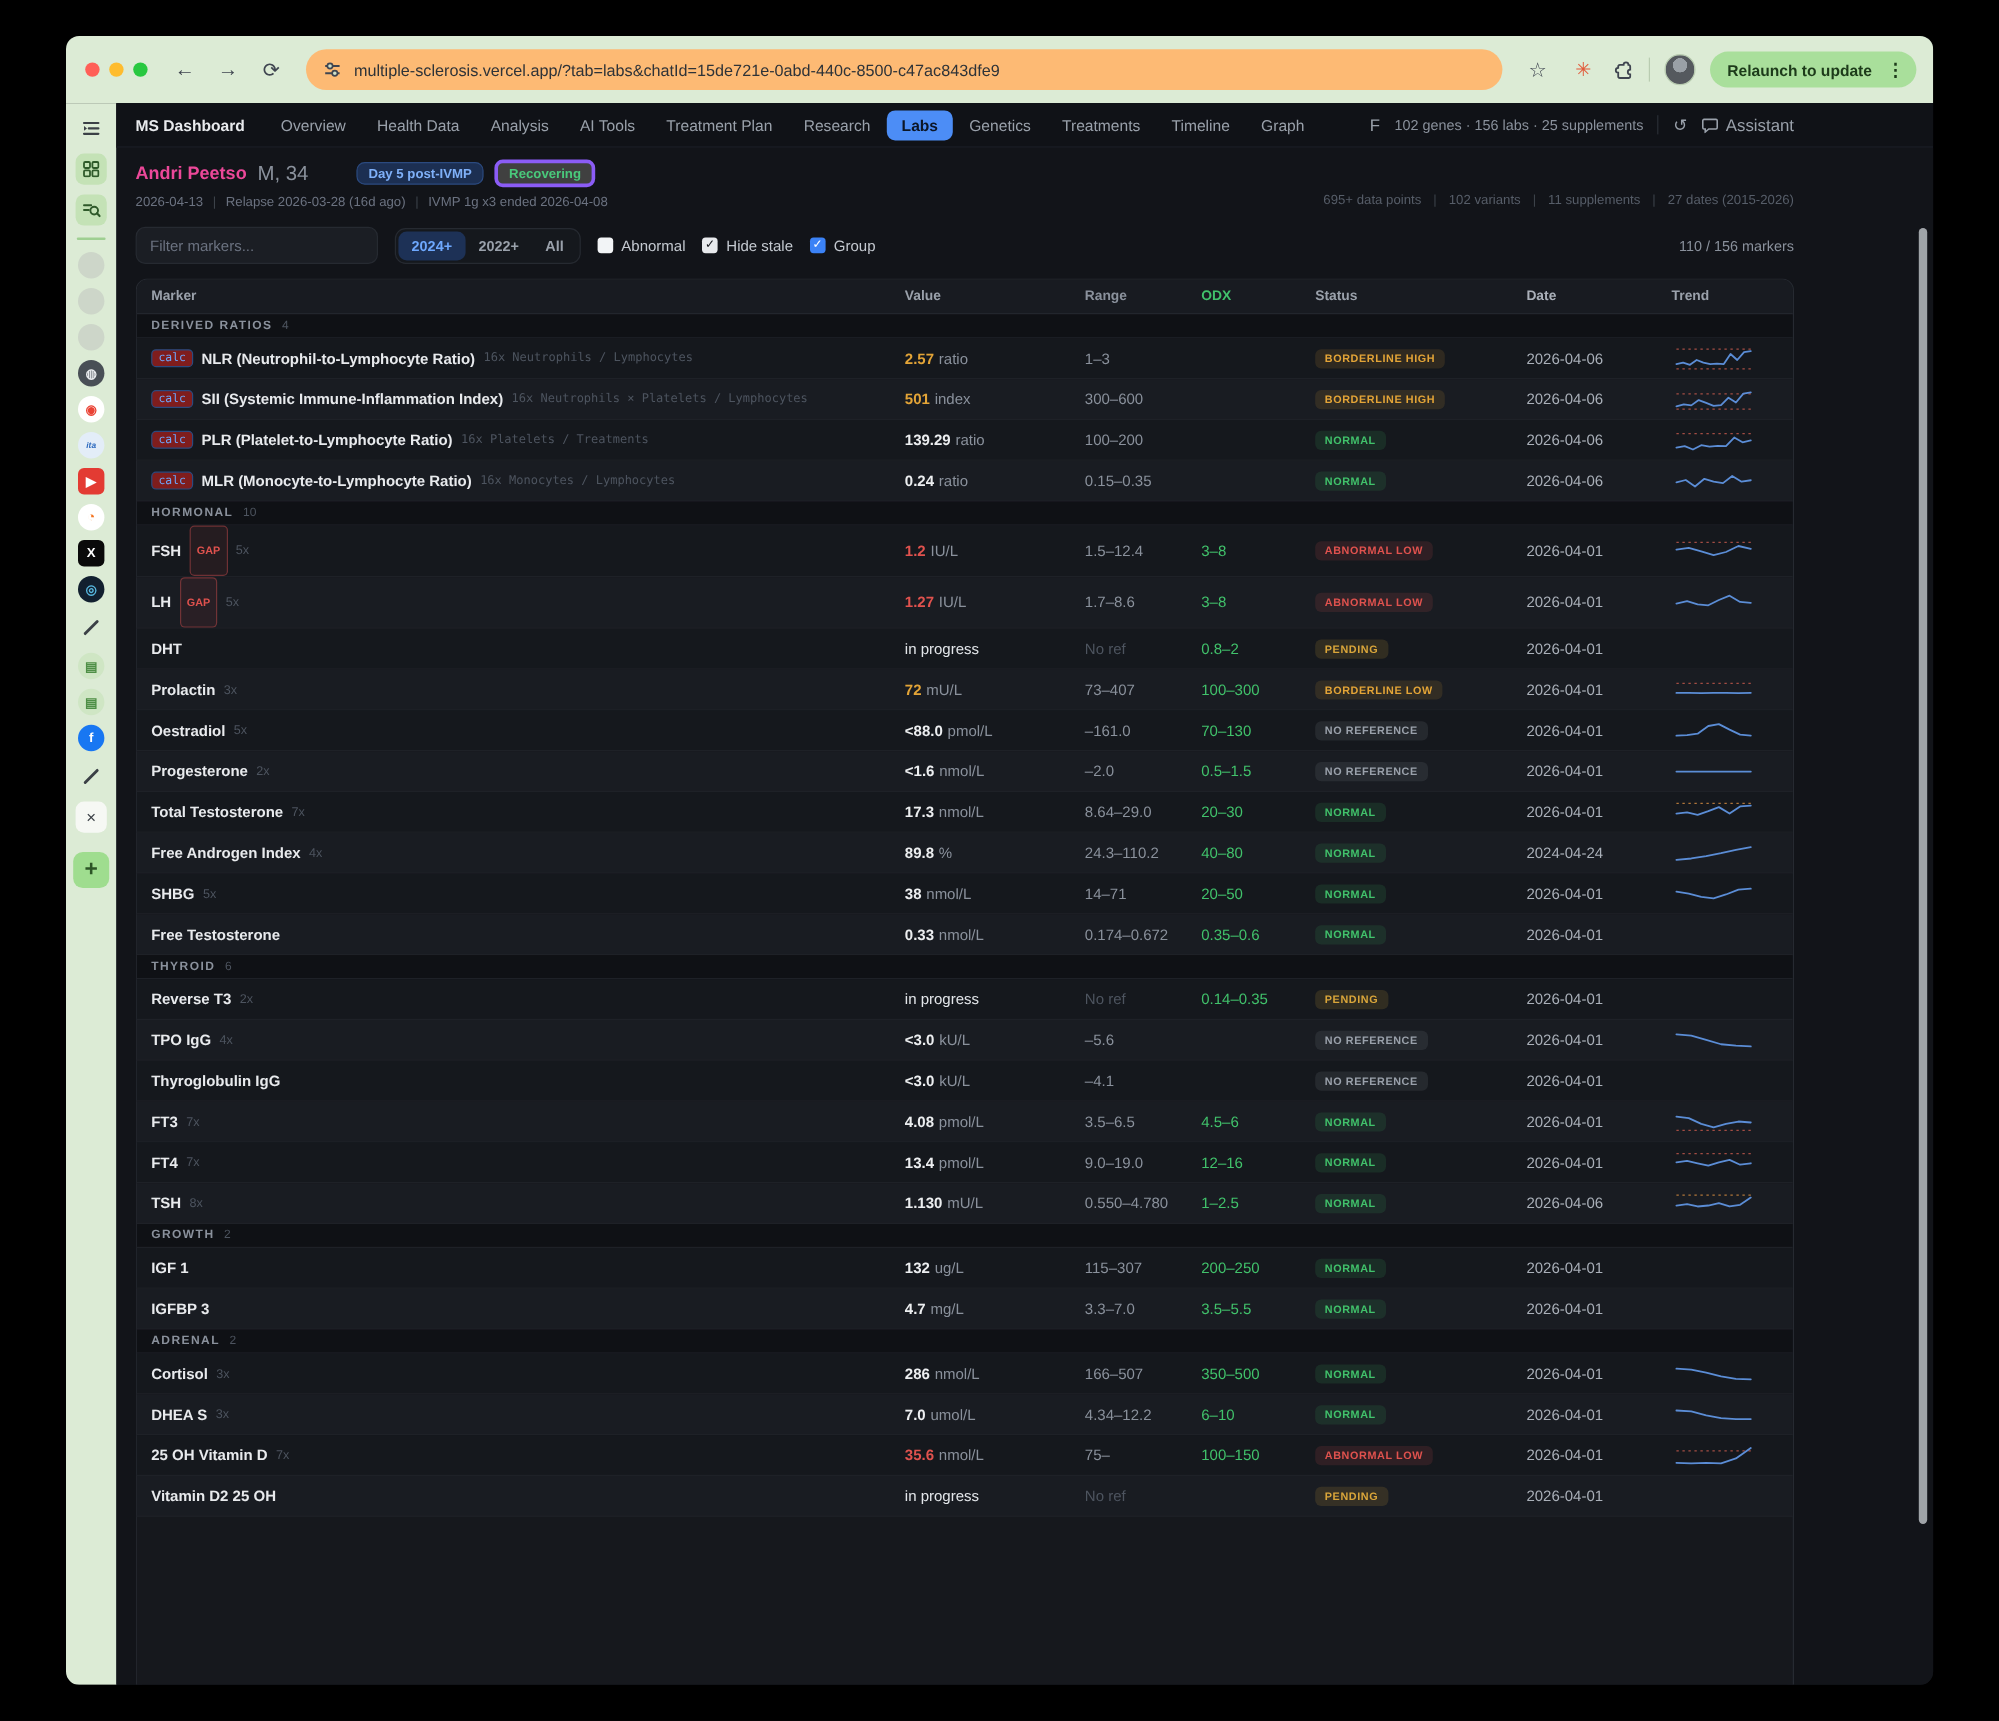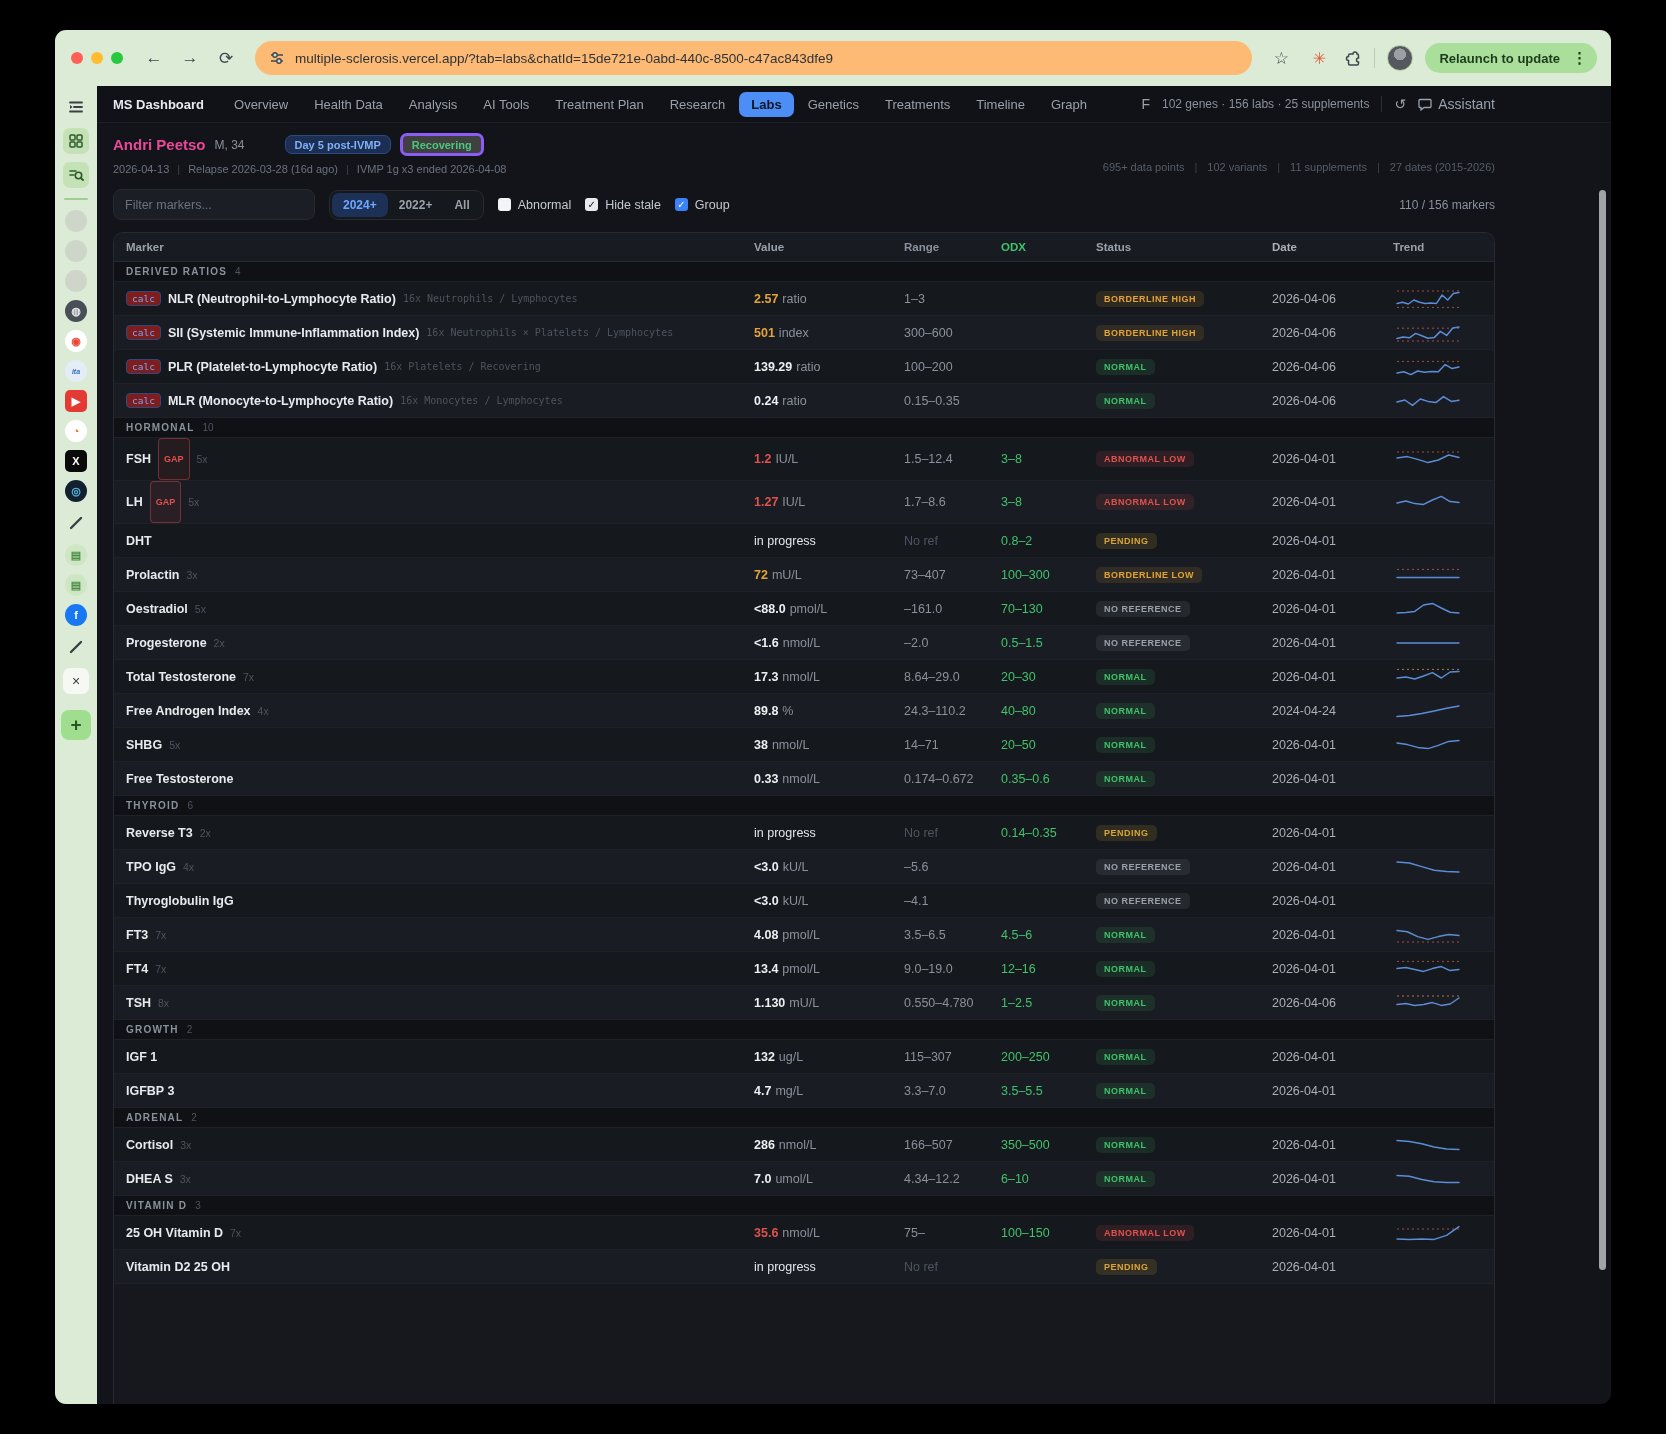--- a/index.html
+++ b/index.html
@@ -59,21 +59,21 @@
   .brand { color:#e8eaed; font-weight:700; font-size:13px; margin-right:16px; }
   .tab { color:#99a0aa; font-size:13px; padding:5px 12px; border-radius:7px; white-space:nowrap; }
   .tab.active { background:#4c8df6; color:#0c1626; font-weight:600; }
   .nav-right { margin-left:auto; display:flex; align-items:center; gap:12px; color:#8a919c; font-size:12px; white-space:nowrap; }
   .nav-sep { width:1px; height:16px; background:#2a2e36; }
   .nav-icon { color:#9aa1ab; font-size:14px; display:flex; align-items:center; gap:6px; }
   
   .phead { display:flex; justify-content:space-between; align-items:flex-end; padding:10px 116px 4px 16px; flex-shrink:0; }
   .pname-row { display:flex; align-items:center; gap:9px; }
   .pname { color:#ec4899; font-size:15px; font-weight:700; }
-  .psex { color:#8a919c; font-size:12px; }
+  .psex { color:#8a919c; font-size:17px; }
   .pbadge { font-size:11px; padding:2.5px 9px; border-radius:7px; font-weight:600; }
   .pb-blue { background:#1c2f52; color:#7fb0f8; border:1px solid #2b4a7f;margin-left:31px; }
   .pb-green { background:#404040; color:#49c97b; border:3px solid #8b5cf6;text-align:right; }
   .pmeta { margin-top:7px; color:#6b7280; font-size:11px; display:flex; gap:8px; align-items:center; }
   .pmeta .sep, .pstats .sep { color:#3c4249; }
   .pstats { color:#565d68; font-size:11px; display:flex; gap:10px; align-items:center; padding-bottom:2px; }
   
   .filters { display:flex; align-items:center; gap:14px; padding:10px 116px 12px 16px; flex-shrink:0; }
   .finput {
     width:202px; height:31px; background:#1b1e24; border:1px solid #262a31; border-radius:8px;
@@ -347,21 +347,21 @@
                   <line x1="4" x2="66" y1="6.2" y2="6.2" stroke="#a34d44" stroke-width="1" stroke-dasharray="2 3"></line>
                   <line x1="4" x2="66" y1="19.0" y2="19.0" stroke="#a34d44" stroke-width="1" stroke-dasharray="2 3"></line>
                   <polyline points="4.0,16.6 10.2,15.0 16.4,15.8 22.6,11.4 28.8,13.8 35.0,16.2 41.2,15.6 47.4,9.4 53.6,13.4 59.8,6.0 66.0,5.0" fill="none" stroke="#5b8dd6" stroke-width="1.5" stroke-linejoin="round" stroke-linecap="round"></polyline>
                 </svg>
               </div>
             </div>
             <div class="row">
               <div class="c-marker">
                 <span class="calcb">calc</span>
                 <span class="mname">PLR (Platelet-to-Lymphocyte Ratio)</span>
-                <span class="mformula">16x Platelets / Recovering</span>
+                <span class="mformula">16x Platelets / Treatments</span>
               </div>
               <div class="c-value"><span class="num v-plain">139.29</span><span class="unit">ratio</span></div>
               <div class="c-range">100–200</div>
               <div class="c-odx"></div>
               <div class="c-status"><span class="sbadge sb-ok">NORMAL</span></div>
               <div class="c-date">2026-04-06</div>
               <div class="c-trend">
                 <svg width="70" height="22" viewBox="0 0 70 22">
                   <line x1="4" x2="66" y1="5.4" y2="5.4" stroke="#a34d44" stroke-width="1" stroke-dasharray="2 3"></line>
                   <polyline points="4.0,17.0 10.9,15.8 17.8,18.6 24.7,15.0 31.6,16.2 38.4,15.6 45.3,15.8 52.2,8.6 59.1,12.6 66.0,11.0" fill="none" stroke="#5b8dd6" stroke-width="1.5" stroke-linejoin="round" stroke-linecap="round"></polyline>
@@ -693,24 +693,20 @@
               <div class="c-range">4.34–12.2</div>
               <div class="c-odx">6–10</div>
               <div class="c-status"><span class="sbadge sb-ok">NORMAL</span></div>
               <div class="c-date">2026-04-01</div>
               <div class="c-trend">
                 <svg width="70" height="22" viewBox="0 0 70 22">
                   <polyline points="4.0,7.4 16.4,8.2 28.8,11.4 41.2,13.8 53.6,14.6 66.0,14.6" fill="none" stroke="#5b8dd6" stroke-width="1.5" stroke-linejoin="round" stroke-linecap="round"></polyline>
                 </svg>
               </div>
             </div>
-            <div class="sechdr">
-              <span class="sname">VITAMIN D</span>
-              <span class="scount">3</span>
-            </div>
             <div class="row">
               <div class="c-marker">
                 <span class="mname">25 OH Vitamin D</span>
                 <span class="mcount">7x</span>
               </div>
               <div class="c-value"><span class="num v-bad">35.6</span><span class="unit">nmol/L</span></div>
               <div class="c-range">75–</div>
               <div class="c-odx">100–150</div>
               <div class="c-status"><span class="sbadge sb-bad">ABNORMAL LOW</span></div>
               <div class="c-date">2026-04-01</div>

